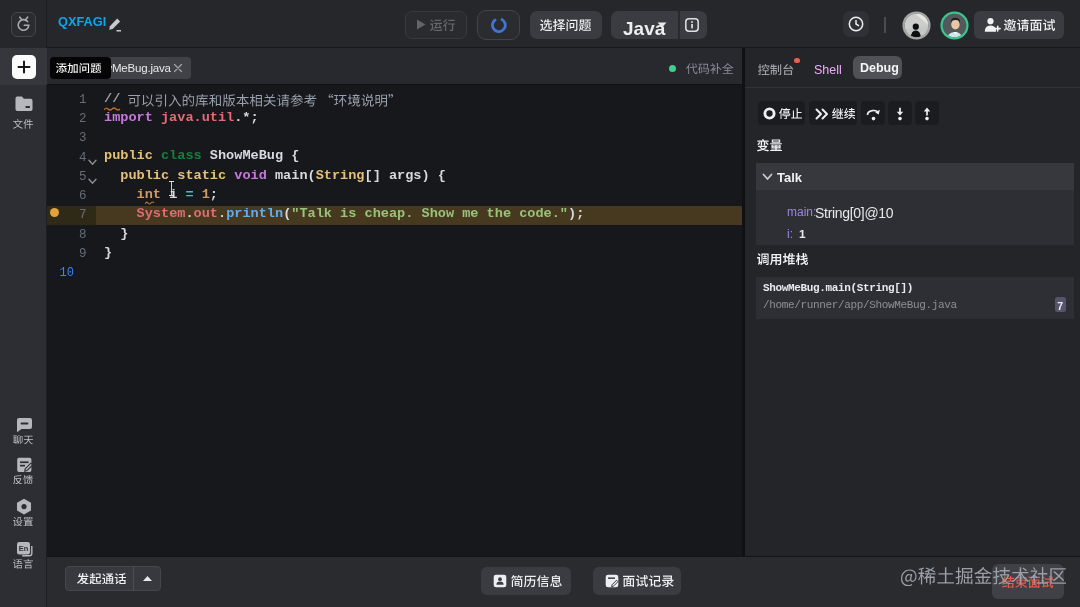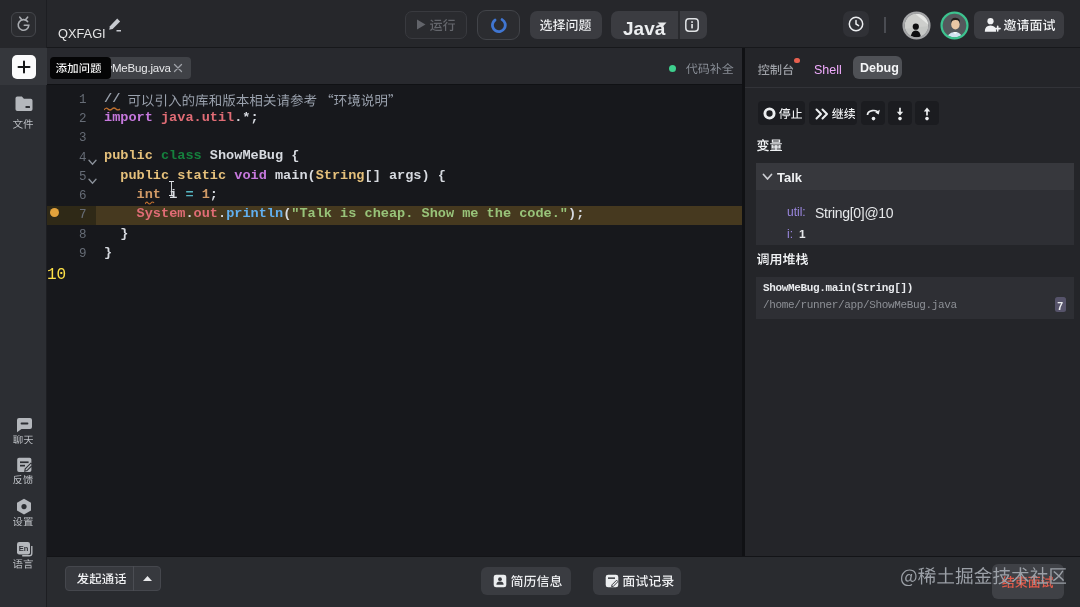--- a/index.html
+++ b/index.html
@@ -15,21 +15,21 @@
 <div class="abs" style="left:0;top:0;width:47px;height:48px;background:#26272b;border-right:1px solid #1d1e22"></div>
 <div class="abs" style="left:0;top:48px;width:47px;height:37px;background:#35373c"></div>
 <div class="abs" style="left:47px;top:556px;width:1033px;height:51px;background:#292b2f;border-top:1px solid #131417"></div>
 <div class="abs" style="left:11px;top:12px;width:25px;height:25px;border:1px solid #45474c;border-radius:6px;background:#2b2c30"></div>
 <svg class="abs" style="left:14px;top:15px" width="19" height="19" viewBox="0 0 19 19">
 <g stroke="#a9acb1" stroke-width="1.6" fill="none" stroke-linecap="round">
 <path d="M13.6 6.6 A 5.3 5.3 0 1 0 14.8 10.2 L 10.3 10.2"></path>
 <path d="M5.8 2.2 L 7.9 4.7 M13.6 2.2 L 11.5 4.7"></path>
 </g>
   </svg>
-<div class="abs" style="left:58px;top:26px;font-size:12.8px;font-weight:normal;color:#e5e5e5;letter-spacing:0px">QXFAGI</div>
+<div class="abs" style="left:58px;top:14px;font-size:12.8px;font-weight:bold;color:#0ea5e9;letter-spacing:0px">QXFAGI</div>
 <svg class="abs" style="left:107px;top:17px" width="16" height="15" viewBox="0 0 16 15">
 <path d="M10.2 1.6 L13.1 4.5 L5.6 12 L2.2 12.7 L2.9 9.3 Z" fill="#c7cad0"></path>
 <rect x="9.5" y="13" width="4.5" height="1.5" fill="#c7cad0"></rect>
   </svg>
 <div class="abs" style="left:405px;top:11px;width:62px;height:28px;background:#2a2b2f;border:1px solid #393a3f;border-radius:7px"></div>
 <svg class="abs" style="left:415px;top:18px" width="12" height="13" viewBox="0 0 12 13">
     <path d="M2 1.5 L10.5 6.5 L2 11.5 Z" fill="#62646a"></path>
   </svg>
 <svg style="position:absolute;left:430.0px;top:18.7px;" width="25.0" height="12.2" viewBox="0.4 -11.0 25.0 12.2">
     <path d="M4.9 -10.2H11.5V-9.1H4.9ZM4.1 -7.3H12.4V-6.1H4.1ZM8.9 -5.2 9.9 -5.7Q10.3 -5.1 10.7 -4.3Q11.2 -3.6 11.6 -3.0Q12.0 -2.3 12.2 -1.8L11.1 -1.2Q10.9 -1.7 10.5 -2.4Q10.1 -3.1 9.7 -3.8Q9.3 -4.6 8.9 -5.2ZM3.4 -6.5V-1.1H2.2V-5.3H0.5V-6.5ZM0.8 -9.6 1.6 -10.4Q2.0 -10.1 2.4 -9.8Q2.9 -9.5 3.3 -9.2Q3.7 -8.9 3.9 -8.7L3.1 -7.8Q2.8 -8.0 2.4 -8.4Q2.0 -8.7 1.6 -9.0Q1.2 -9.3 0.8 -9.6ZM2.9 -1.6Q3.3 -1.6 3.6 -1.4Q3.9 -1.2 4.4 -0.8Q5.0 -0.4 5.9 -0.3Q6.7 -0.2 7.8 -0.2Q8.4 -0.2 9.0 -0.2Q9.6 -0.2 10.3 -0.3Q10.9 -0.3 11.5 -0.4Q12.1 -0.4 12.7 -0.5Q12.6 -0.3 12.5 -0.1Q12.4 0.2 12.3 0.4Q12.3 0.7 12.3 0.9Q11.9 0.9 11.4 0.9Q10.8 0.9 10.2 1.0Q9.6 1.0 8.9 1.0Q8.3 1.0 7.8 1.0Q6.6 1.0 5.7 0.8Q4.9 0.7 4.2 0.3Q3.8 0.1 3.5 -0.2Q3.1 -0.4 2.9 -0.4Q2.7 -0.4 2.4 -0.2Q2.2 0.0 1.9 0.4Q1.6 0.8 1.3 1.2L0.4 0.0Q0.9 -0.4 1.3 -0.8Q1.8 -1.2 2.2 -1.4Q2.6 -1.6 2.9 -1.6ZM4.9 -1.5Q4.9 -1.6 4.8 -1.9Q4.7 -2.1 4.6 -2.3Q4.6 -2.6 4.5 -2.7Q4.7 -2.8 4.8 -3.0Q5.0 -3.2 5.2 -3.5Q5.3 -3.6 5.5 -3.9Q5.7 -4.2 5.9 -4.7Q6.1 -5.1 6.4 -5.7Q6.6 -6.2 6.8 -6.7L8.1 -6.3Q7.8 -5.6 7.4 -4.8Q7.0 -4.1 6.5 -3.4Q6.1 -2.7 5.7 -2.2V-2.2Q5.7 -2.2 5.6 -2.1Q5.5 -2.0 5.3 -1.9Q5.1 -1.8 5.0 -1.7Q4.9 -1.6 4.9 -1.5ZM4.9 -1.5 4.9 -2.5 5.6 -2.9 11.1 -3.3Q11.2 -3.1 11.2 -2.8Q11.3 -2.5 11.4 -2.3Q9.8 -2.1 8.7 -2.0Q7.6 -1.9 6.9 -1.8Q6.2 -1.8 5.8 -1.7Q5.5 -1.7 5.3 -1.6Q5.0 -1.6 4.9 -1.5Z M18.7 -10.2H25.1V-9.0H18.7ZM22.3 -6.3H23.6V-0.4Q23.6 0.1 23.4 0.4Q23.3 0.7 22.9 0.9Q22.5 1.0 21.9 1.0Q21.3 1.1 20.4 1.1Q20.4 0.8 20.3 0.4Q20.2 0.1 20.0 -0.2Q20.5 -0.2 20.9 -0.2Q21.3 -0.1 21.6 -0.1Q21.9 -0.1 22.0 -0.2Q22.2 -0.2 22.2 -0.2Q22.3 -0.3 22.3 -0.4ZM18.2 -6.6H25.5V-5.4H18.2ZM15.4 -5.4 16.5 -6.5 16.6 -6.4V1.1H15.4ZM16.9 -8.2 18.1 -7.7Q17.6 -6.9 16.9 -6.1Q16.3 -5.2 15.5 -4.5Q14.8 -3.7 14.1 -3.2Q14.0 -3.3 13.9 -3.5Q13.7 -3.7 13.6 -3.9Q13.4 -4.1 13.3 -4.2Q13.9 -4.7 14.6 -5.3Q15.3 -6.0 15.9 -6.7Q16.5 -7.4 16.9 -8.2ZM16.4 -11.0 17.6 -10.5Q17.1 -9.9 16.6 -9.3Q16.0 -8.7 15.3 -8.1Q14.7 -7.6 14.1 -7.2Q14.0 -7.3 13.9 -7.5Q13.8 -7.7 13.6 -7.9Q13.5 -8.1 13.4 -8.2Q14.0 -8.5 14.5 -9.0Q15.1 -9.5 15.6 -10.0Q16.1 -10.5 16.4 -11.0Z" fill="#64666c"></path>
@@ -195,21 +195,21 @@
   </svg>
 <svg style="position:absolute;left:757.0px;top:139.3px;" width="24.9" height="12.3" viewBox="0.5 -11.2 24.9 12.3">
     <path d="M4.2 -8.9H5.6V-4.8H4.2ZM0.9 -9.7H12.1V-8.5H0.9ZM2.6 -8.1 3.8 -7.8Q3.5 -7.0 3.0 -6.3Q2.5 -5.6 2.0 -5.1Q1.8 -5.2 1.6 -5.4Q1.5 -5.5 1.2 -5.6Q1.0 -5.8 0.9 -5.9Q1.4 -6.3 1.9 -6.9Q2.3 -7.5 2.6 -8.1ZM8.8 -7.5 9.9 -8.1Q10.3 -7.8 10.7 -7.4Q11.1 -7.0 11.5 -6.6Q11.9 -6.2 12.1 -5.9L11.0 -5.1Q10.8 -5.5 10.4 -5.9Q10.1 -6.3 9.6 -6.7Q9.2 -7.1 8.8 -7.5ZM5.4 -10.8 6.8 -11.2Q7.0 -10.8 7.2 -10.4Q7.5 -10.0 7.6 -9.7L6.2 -9.3Q6.1 -9.6 5.8 -10.1Q5.6 -10.5 5.4 -10.8ZM7.3 -9.1H8.7V-4.8H7.3ZM3.7 -3.9Q4.5 -2.8 5.8 -2.0Q7.1 -1.2 8.8 -0.7Q10.5 -0.3 12.5 -0.1Q12.4 0.1 12.2 0.3Q12.1 0.5 11.9 0.7Q11.8 1.0 11.7 1.2Q9.6 0.9 7.9 0.3Q6.2 -0.2 4.8 -1.2Q3.5 -2.1 2.6 -3.4ZM1.6 -4.5H9.8V-3.3H1.6ZM9.5 -4.5H9.8L10.1 -4.5L10.9 -3.9Q10.3 -2.8 9.3 -1.9Q8.3 -1.1 7.0 -0.4Q5.7 0.2 4.2 0.5Q2.8 0.9 1.2 1.2Q1.2 1.0 1.0 0.7Q0.9 0.5 0.8 0.3Q0.7 0.1 0.5 -0.1Q2.1 -0.2 3.4 -0.6Q4.8 -0.9 6.0 -1.4Q7.2 -1.9 8.1 -2.6Q9.0 -3.3 9.5 -4.3Z M16.6 -8.7V-8.1H22.3V-8.7ZM16.6 -9.9V-9.4H22.3V-9.9ZM15.3 -10.6H23.7V-7.4H15.3ZM16.3 -3.5V-3.0H22.7V-3.5ZM16.3 -4.7V-4.2H22.7V-4.7ZM15.0 -5.5H24.1V-2.2H15.0ZM18.8 -5.3H20.2V0.3H18.8ZM13.6 -7.0H25.4V-6.0H13.6ZM14.7 -1.7H24.3V-0.8H14.7ZM13.6 -0.2H25.5V0.8H13.6Z" fill="#eff1f3"></path>
   </svg>
 <div class="abs" style="left:756px;top:163px;width:318px;height:27px;background:#37383d"></div>
 <svg class="abs" style="left:762px;top:173px" width="11" height="8" viewBox="0 0 11 8">
     <path d="M1.5 1.5 L5.5 6 L9.5 1.5" fill="none" stroke="#ccced3" stroke-width="1.7" stroke-linecap="round" stroke-linejoin="round"></path>
   </svg>
 <div class="abs" style="left:777px;top:170px;font-size:13px;font-weight:bold;color:#eff1f3">Talk</div>
 <div class="abs" style="left:756px;top:190px;width:318px;height:55px;background:#2e2f34"></div>
-<div class="abs" style="left:787px;top:205px;font-size:12px;color:#9b87e0">util:</div>
+<div class="abs" style="left:787px;top:205px;font-size:12px;color:#9b87e0">main:</div>
 <div class="abs" style="left:815px;top:205px;font-size:14px;letter-spacing:-0.3px;font-weight:normal;color:#e6e8ea">String[0]@10</div>
 <div class="abs" style="left:787px;top:227px;font-size:12px;color:#9b87e0">i:</div>
 <div class="abs" style="left:799px;top:227px;font-size:11.8px;font-weight:bold;color:#e6e8ea">1</div>
 <svg style="position:absolute;left:757.0px;top:252.9px;" width="51.1" height="12.2" viewBox="0.5 -11.0 51.1 12.2">
     <path d="M4.9 -10.5H6.1V-5.5Q6.1 -4.7 6.0 -3.9Q6.0 -3.0 5.8 -2.1Q5.7 -1.2 5.4 -0.4Q5.1 0.5 4.7 1.1Q4.6 1.0 4.4 0.9Q4.2 0.7 4.0 0.6Q3.8 0.4 3.7 0.4Q4.2 -0.5 4.5 -1.5Q4.7 -2.5 4.8 -3.5Q4.9 -4.6 4.9 -5.5ZM5.6 -10.5H11.5V-9.3H5.6ZM10.9 -10.5H12.1V-0.4Q12.1 0.1 12.0 0.4Q11.9 0.7 11.6 0.9Q11.3 1.0 10.8 1.1Q10.4 1.1 9.7 1.1Q9.7 0.9 9.6 0.7Q9.5 0.5 9.4 0.2Q9.4 0.0 9.3 -0.2Q9.7 -0.1 10.1 -0.1Q10.5 -0.1 10.6 -0.1Q10.9 -0.1 10.9 -0.4ZM6.8 -8.1H10.2V-7.1H6.8ZM6.5 -6.1H10.5V-5.1H6.5ZM7.9 -9.0H9.0V-5.3H7.9ZM7.2 -4.2H10.2V-1.0H7.2V-2.0H9.1V-3.2H7.2ZM6.7 -4.2H7.7V-0.4H6.7ZM1.1 -9.9 2.0 -10.8Q2.4 -10.5 2.8 -10.2Q3.2 -9.8 3.5 -9.5Q3.9 -9.1 4.1 -8.8L3.2 -7.9Q3.0 -8.2 2.6 -8.5Q2.3 -8.9 1.9 -9.3Q1.5 -9.6 1.1 -9.9ZM2.2 0.9 1.9 -0.4 2.1 -0.9 4.2 -2.6Q4.3 -2.3 4.5 -2.0Q4.6 -1.6 4.8 -1.4Q4.0 -0.8 3.5 -0.4Q3.1 0.0 2.8 0.2Q2.5 0.5 2.4 0.6Q2.2 0.8 2.2 0.9ZM0.5 -7.0H2.8V-5.6H0.5ZM2.2 0.9Q2.1 0.7 1.9 0.5Q1.8 0.4 1.6 0.2Q1.4 0.0 1.3 -0.0Q1.5 -0.2 1.7 -0.4Q1.8 -0.7 2.0 -1.0Q2.1 -1.3 2.1 -1.7V-7.0H3.5V-1.0Q3.5 -1.0 3.3 -0.8Q3.2 -0.7 3.0 -0.5Q2.8 -0.3 2.6 -0.0Q2.4 0.2 2.3 0.5Q2.2 0.7 2.2 0.9Z M15.7 -10.1H23.8V-8.8H15.7ZM15.7 -7.1H23.8V-5.8H15.7ZM15.6 -4.0H23.8V-2.7H15.6ZM14.9 -10.1H16.3V-5.4Q16.3 -4.7 16.2 -3.8Q16.1 -2.9 15.9 -2.0Q15.8 -1.1 15.4 -0.3Q15.0 0.6 14.4 1.2Q14.3 1.1 14.1 0.9Q13.9 0.7 13.7 0.5Q13.5 0.4 13.3 0.3Q13.9 -0.3 14.2 -1.0Q14.5 -1.7 14.6 -2.5Q14.8 -3.2 14.8 -4.0Q14.9 -4.8 14.9 -5.4ZM23.3 -10.1H24.7V-0.6Q24.7 0.0 24.5 0.3Q24.4 0.6 24.0 0.8Q23.6 1.0 23.0 1.0Q22.4 1.1 21.5 1.1Q21.5 0.8 21.3 0.4Q21.2 -0.0 21.0 -0.3Q21.4 -0.3 21.8 -0.3Q22.2 -0.3 22.5 -0.3Q22.8 -0.3 22.9 -0.3Q23.1 -0.3 23.2 -0.3Q23.3 -0.4 23.3 -0.6ZM18.9 -9.6H20.3V1.0H18.9Z M32.4 -6.1H38.0V-4.9H32.4ZM32.4 -3.6H38.0V-2.4H32.4ZM32.4 -1.0H38.5V0.3H32.4ZM34.8 -8.2H36.1V-0.3H34.8ZM33.0 -8.7H38.3V-7.4H33.0V1.1H31.7V-7.9L32.5 -8.7ZM32.8 -11.0 34.1 -10.6Q33.8 -9.7 33.4 -8.7Q32.9 -7.7 32.3 -6.8Q31.8 -5.9 31.2 -5.2Q31.1 -5.4 30.9 -5.6Q30.8 -5.8 30.6 -6.0Q30.5 -6.2 30.3 -6.3Q30.9 -6.9 31.4 -7.7Q31.8 -8.5 32.2 -9.4Q32.6 -10.2 32.8 -11.0ZM34.5 -10.4 35.7 -10.9Q36.0 -10.5 36.3 -10.0Q36.5 -9.4 36.6 -9.1L35.4 -8.5Q35.3 -8.9 35.0 -9.4Q34.8 -10.0 34.5 -10.4ZM26.5 -8.0H30.8V-6.6H26.5ZM28.0 -10.8H29.4V-2.3H28.0ZM26.3 -2.2Q26.9 -2.4 27.6 -2.7Q28.3 -3.0 29.1 -3.3Q29.9 -3.6 30.7 -4.0L31.0 -2.7Q30.0 -2.2 28.9 -1.7Q27.8 -1.2 26.9 -0.8Z M44.2 -7.8 50.6 -8.8 50.8 -7.5 44.4 -6.5ZM44.1 -5.0 51.0 -6.4 51.3 -5.1 44.4 -3.8ZM46.1 -11.0H47.5Q47.5 -9.3 47.6 -7.8Q47.7 -6.2 48.0 -4.8Q48.2 -3.5 48.6 -2.4Q48.9 -1.4 49.3 -0.8Q49.7 -0.2 50.0 -0.2Q50.2 -0.2 50.4 -0.7Q50.5 -1.1 50.5 -2.2Q50.7 -2.0 51.1 -1.8Q51.4 -1.6 51.6 -1.5Q51.5 -0.4 51.3 0.1Q51.1 0.7 50.8 0.9Q50.4 1.1 49.9 1.1Q49.3 1.1 48.7 0.7Q48.2 0.2 47.8 -0.7Q47.4 -1.5 47.1 -2.7Q46.7 -3.8 46.5 -5.2Q46.3 -6.6 46.2 -8.0Q46.1 -9.5 46.1 -11.0ZM47.8 -10.0 48.7 -10.7Q49.1 -10.5 49.6 -10.0Q50.0 -9.6 50.3 -9.3L49.4 -8.6Q49.1 -8.9 48.7 -9.3Q48.2 -9.7 47.8 -10.0ZM39.7 -8.6H43.9V-7.3H39.7ZM41.2 -11.0H42.5V1.1H41.2ZM41.3 -7.6 42.0 -7.3Q41.9 -6.5 41.7 -5.7Q41.5 -4.9 41.2 -4.1Q41.0 -3.3 40.6 -2.6Q40.3 -1.9 40.0 -1.4Q39.9 -1.6 39.8 -1.9Q39.7 -2.1 39.6 -2.4Q39.4 -2.6 39.3 -2.8Q39.6 -3.2 39.9 -3.8Q40.2 -4.4 40.5 -5.0Q40.7 -5.7 40.9 -6.3Q41.1 -7.0 41.3 -7.6ZM42.5 -6.9Q42.6 -6.8 42.8 -6.4Q43.1 -6.1 43.3 -5.7Q43.6 -5.3 43.8 -5.0Q44.0 -4.6 44.1 -4.5L43.3 -3.5Q43.2 -3.8 43.0 -4.2Q42.8 -4.6 42.6 -5.0Q42.4 -5.4 42.2 -5.8Q42.0 -6.2 41.9 -6.4ZM50.2 -4.6 51.4 -4.1Q50.6 -2.9 49.6 -1.9Q48.5 -1.0 47.2 -0.3Q45.9 0.4 44.4 0.9Q44.3 0.7 44.1 0.3Q43.8 -0.0 43.6 -0.2Q45.0 -0.6 46.2 -1.3Q47.5 -1.9 48.5 -2.7Q49.6 -3.6 50.2 -4.6Z" fill="#eff1f3"></path>
   </svg>
 <div class="abs" style="left:756px;top:277px;width:318px;height:42px;background:#2e2f34"></div>
 <div class="abs mono" style="left:763px;top:282px;font-size:11px;letter-spacing:-0.35px;font-weight:bold;color:#e8eaed">ShowMeBug.main(String[])</div>
 <div class="abs mono" style="left:763px;top:299px;font-size:11px;letter-spacing:-0.35px;color:#8d9096">/home/runner/app/ShowMeBug.java</div>
 <div class="abs" style="left:1054.5px;top:297px;width:11.5px;height:14.5px;background:#56536a;border-radius:2.5px"></div>
@@ -219,21 +219,21 @@
 <div class="abs" style="left:50px;top:208.4px;width:9px;height:9px;background:#e2a23c;border-radius:50%"></div>
 <div class="abs mono" style="left:47px;top:92.6px;width:39.5px;text-align:right;font-size:12.5px;color:#666c76">1</div>
 <div class="abs mono" style="left:47px;top:111.9px;width:39.5px;text-align:right;font-size:12.5px;color:#666c76">2</div>
 <div class="abs mono" style="left:47px;top:131.2px;width:39.5px;text-align:right;font-size:12.5px;color:#666c76">3</div>
 <div class="abs mono" style="left:47px;top:150.5px;width:39.5px;text-align:right;font-size:12.5px;color:#666c76">4</div>
 <div class="abs mono" style="left:47px;top:169.8px;width:39.5px;text-align:right;font-size:12.5px;color:#666c76">5</div>
 <div class="abs mono" style="left:47px;top:189.0px;width:39.5px;text-align:right;font-size:12.5px;color:#666c76">6</div>
 <div class="abs mono" style="left:47px;top:208.3px;width:39.5px;text-align:right;font-size:12.5px;color:#666c76">7</div>
 <div class="abs mono" style="left:47px;top:227.6px;width:39.5px;text-align:right;font-size:12.5px;color:#666c76">8</div>
 <div class="abs mono" style="left:47px;top:246.9px;width:39.5px;text-align:right;font-size:12.5px;color:#666c76">9</div>
-<div class="abs mono" style="left:47px;top:266.2px;width:39.5px;text-align:left;font-size:16px;color:#fde047">10</div>
+<div class="abs mono" style="left:47px;top:266.2px;width:39.5px;text-align:center;font-size:12px;color:#3b82f6">10</div>
 <svg class="abs" style="left:87.5px;top:159.0px" width="9" height="7" viewBox="0 0 9 7">
     <path d="M1 1.2 L4.5 5.2 L8 1.2" fill="none" stroke="#8a9098" stroke-width="1.4" stroke-linecap="round"></path>
   </svg>
 <svg class="abs" style="left:87.5px;top:178.3px" width="9" height="7" viewBox="0 0 9 7">
     <path d="M1 1.2 L4.5 5.2 L8 1.2" fill="none" stroke="#8a9098" stroke-width="1.4" stroke-linecap="round"></path>
   </svg>
 <div class="abs mono" style="left:104.0px;top:90.6px;font-size:13.57px;font-weight:bold;white-space:pre"><span style="color:#9aa1ad">// </span></div>
 <svg style="position:absolute;left:128.4px;top:94.3px;" width="265.2" height="12.7" viewBox="0.8 -11.5 265.2 12.7">
     <path d="M10.1 -10.1H11.2V-0.4Q11.2 0.2 11.0 0.5Q10.9 0.7 10.5 0.9Q10.1 1.0 9.4 1.0Q8.7 1.1 7.6 1.1Q7.6 0.9 7.5 0.7Q7.5 0.5 7.4 0.3Q7.3 0.1 7.2 -0.0Q7.8 -0.0 8.3 -0.0Q8.8 0.0 9.2 -0.0Q9.6 -0.0 9.7 -0.0Q10.0 -0.0 10.0 -0.1Q10.1 -0.2 10.1 -0.4ZM2.2 -7.4H3.1V-1.3H2.2ZM2.6 -7.4H7.7V-2.3H2.6V-3.3H6.7V-6.4H2.6ZM0.8 -10.4H12.9V-9.4H0.8Z M18.6 -9.7 19.5 -10.1Q19.9 -9.6 20.3 -9.1Q20.7 -8.5 21.1 -7.9Q21.4 -7.4 21.6 -7.0L20.7 -6.4Q20.5 -6.9 20.2 -7.4Q19.8 -8.0 19.4 -8.6Q19.0 -9.2 18.6 -9.7ZM22.4 -2.8 23.2 -3.4Q23.8 -2.8 24.5 -2.1Q25.2 -1.5 25.7 -0.8Q26.3 -0.1 26.7 0.4L25.8 1.0Q25.5 0.5 24.9 -0.2Q24.3 -0.8 23.7 -1.5Q23.0 -2.2 22.4 -2.8ZM23.9 -10.9 25.0 -10.8Q24.8 -8.4 24.5 -6.5Q24.2 -4.6 23.5 -3.2Q22.9 -1.7 21.8 -0.7Q20.7 0.4 19.0 1.2Q19.0 1.1 18.8 0.9Q18.7 0.7 18.5 0.6Q18.4 0.4 18.3 0.3Q19.9 -0.4 21.0 -1.3Q22.0 -2.3 22.6 -3.7Q23.2 -5.0 23.5 -6.8Q23.8 -8.6 23.9 -10.9ZM15.5 -0.3 15.3 -1.3 15.7 -1.7 20.0 -3.7Q20.0 -3.5 20.1 -3.2Q20.2 -2.9 20.3 -2.8Q19.1 -2.2 18.3 -1.8Q17.5 -1.4 17.0 -1.2Q16.5 -0.9 16.2 -0.7Q15.9 -0.6 15.7 -0.5Q15.6 -0.4 15.5 -0.3ZM15.5 -0.3Q15.4 -0.4 15.3 -0.6Q15.2 -0.7 15.1 -0.9Q15.0 -1.0 14.9 -1.1Q15.1 -1.2 15.3 -1.4Q15.4 -1.5 15.6 -1.8Q15.7 -2.0 15.7 -2.4V-10.4H16.8V-1.6Q16.8 -1.6 16.7 -1.5Q16.6 -1.4 16.4 -1.2Q16.2 -1.1 16.0 -0.9Q15.8 -0.7 15.6 -0.6Q15.5 -0.4 15.5 -0.3Z M33.5 -4.7H34.6Q34.6 -4.7 34.6 -4.6Q34.6 -4.5 34.6 -4.4Q34.6 -4.3 34.5 -4.2Q34.4 -2.7 34.3 -1.7Q34.2 -0.7 34.0 -0.2Q33.9 0.3 33.6 0.5Q33.4 0.8 33.2 0.9Q32.9 1.0 32.5 1.0Q32.2 1.0 31.6 1.0Q31.0 1.0 30.4 1.0Q30.4 0.7 30.3 0.4Q30.2 0.1 30.0 -0.1Q30.7 -0.0 31.3 -0.0Q31.9 -0.0 32.1 -0.0Q32.4 -0.0 32.5 -0.0Q32.6 -0.1 32.7 -0.1Q32.9 -0.3 33.1 -0.8Q33.2 -1.3 33.3 -2.2Q33.4 -3.1 33.5 -4.5ZM29.1 -7.7H30.1Q30.0 -7.1 29.9 -6.3Q29.8 -5.6 29.6 -4.9Q29.5 -4.2 29.4 -3.7H28.3Q28.5 -4.2 28.6 -4.9Q28.7 -5.6 28.9 -6.3Q29.0 -7.1 29.1 -7.7ZM37.7 -11.3H38.8V1.1H37.7ZM29.1 -4.7H33.7V-3.7H29.0ZM29.6 -7.7H33.5V-9.9H28.6V-10.8H34.5V-6.8H29.6Z M44.7 -10.2 45.3 -11.1Q46.3 -10.4 46.9 -9.7Q47.6 -8.9 48.1 -8.1Q48.6 -7.2 49.1 -6.4Q49.5 -5.5 49.9 -4.6Q50.4 -3.8 50.9 -3.0Q51.4 -2.2 52.1 -1.5Q52.8 -0.8 53.8 -0.2Q53.7 -0.1 53.6 0.2Q53.5 0.4 53.4 0.6Q53.3 0.8 53.3 0.9Q52.3 0.4 51.6 -0.3Q50.8 -1.1 50.3 -1.9Q49.7 -2.8 49.2 -3.7Q48.8 -4.6 48.3 -5.5Q47.9 -6.4 47.4 -7.3Q46.9 -8.1 46.2 -8.9Q45.6 -9.6 44.7 -10.2ZM46.9 -8.2 48.1 -8.0Q47.6 -5.9 46.8 -4.2Q46.0 -2.5 44.9 -1.2Q43.8 0.1 42.2 1.0Q42.1 0.9 41.9 0.7Q41.8 0.6 41.6 0.4Q41.4 0.3 41.3 0.2Q43.6 -1.0 45.0 -3.1Q46.3 -5.3 46.9 -8.2Z M56.1 -9.2H60.2V-0.3H56.1V-1.3H59.2V-8.3H56.1ZM55.5 -9.2H56.4V0.7H55.5ZM56.0 -5.4H59.7V-4.5H56.0ZM57.5 -11.4 58.6 -11.2Q58.4 -10.6 58.2 -9.9Q58.0 -9.3 57.7 -8.8L56.9 -9.0Q57.0 -9.4 57.2 -9.8Q57.3 -10.2 57.4 -10.6Q57.5 -11.1 57.5 -11.4ZM62.1 -9.3H66.3V-8.3H62.1ZM65.9 -9.3H66.9Q66.9 -9.3 66.9 -9.2Q66.9 -9.1 66.9 -8.9Q66.9 -8.8 66.9 -8.7Q66.8 -6.4 66.7 -4.8Q66.6 -3.2 66.5 -2.2Q66.4 -1.1 66.3 -0.6Q66.1 0.0 65.9 0.3Q65.7 0.6 65.5 0.7Q65.2 0.8 64.8 0.8Q64.5 0.9 63.9 0.8Q63.4 0.8 62.8 0.8Q62.8 0.6 62.7 0.3Q62.6 0.0 62.5 -0.2Q63.1 -0.1 63.7 -0.1Q64.3 -0.1 64.5 -0.1Q64.7 -0.1 64.8 -0.1Q65.0 -0.2 65.1 -0.3Q65.2 -0.5 65.4 -1.1Q65.5 -1.6 65.6 -2.6Q65.7 -3.6 65.8 -5.2Q65.9 -6.8 65.9 -9.0ZM62.4 -11.5 63.4 -11.2Q63.1 -10.2 62.8 -9.2Q62.4 -8.3 62.0 -7.4Q61.6 -6.6 61.1 -5.9Q61.1 -6.0 60.9 -6.1Q60.7 -6.2 60.6 -6.3Q60.4 -6.4 60.3 -6.5Q60.8 -7.1 61.2 -7.9Q61.6 -8.7 61.9 -9.6Q62.2 -10.5 62.4 -11.5ZM61.8 -5.7 62.6 -6.2Q63.0 -5.7 63.4 -5.1Q63.8 -4.6 64.1 -4.0Q64.5 -3.5 64.7 -3.1L63.8 -2.6Q63.6 -3.0 63.3 -3.5Q63.0 -4.1 62.6 -4.7Q62.1 -5.2 61.8 -5.7Z M71.4 -7.4H80.2V-6.5H71.4ZM71.0 -1.9H80.8V-1.0H71.0ZM75.9 -5.9H76.9V1.1H75.9ZM72.3 -3.3Q72.2 -3.4 72.2 -3.6Q72.1 -3.8 72.0 -4.0Q72.0 -4.2 71.9 -4.3Q72.1 -4.4 72.3 -4.6Q72.4 -4.8 72.7 -5.1Q72.8 -5.3 73.0 -5.6Q73.2 -6.0 73.4 -6.5Q73.7 -7.0 73.9 -7.6Q74.2 -8.2 74.4 -8.8L75.4 -8.4Q75.1 -7.6 74.7 -6.8Q74.3 -6.0 73.8 -5.2Q73.4 -4.5 72.9 -3.9V-3.9Q72.9 -3.9 72.8 -3.8Q72.7 -3.8 72.6 -3.7Q72.5 -3.6 72.4 -3.5Q72.3 -3.4 72.3 -3.3ZM72.3 -3.3V-4.1L72.8 -4.4H79.9L79.9 -3.5H73.5Q73.0 -3.5 72.7 -3.5Q72.3 -3.4 72.3 -3.3ZM70.0 -10.0H80.8V-9.1H70.0ZM69.5 -10.0H70.5V-6.1Q70.5 -5.3 70.5 -4.4Q70.4 -3.4 70.3 -2.5Q70.1 -1.5 69.9 -0.6Q69.6 0.4 69.1 1.1Q69.1 1.1 68.9 0.9Q68.7 0.8 68.6 0.7Q68.4 0.6 68.3 0.6Q68.7 -0.2 68.9 -1.0Q69.2 -1.9 69.3 -2.8Q69.4 -3.7 69.5 -4.5Q69.5 -5.4 69.5 -6.1ZM74.2 -11.1 75.2 -11.4Q75.5 -11.0 75.7 -10.6Q76.0 -10.1 76.1 -9.8L75.0 -9.5Q74.9 -9.8 74.7 -10.3Q74.5 -10.8 74.2 -11.1Z M89.0 -1.6H93.2V-0.6H89.0ZM88.6 -10.1H93.7V0.4H92.6V-9.2H89.6V0.5H88.6ZM84.8 -10.3H85.8V1.1H84.8ZM82.1 -7.4H88.2V-6.4H82.1ZM84.7 -7.0 85.4 -6.8Q85.2 -6.0 84.9 -5.2Q84.5 -4.3 84.1 -3.5Q83.7 -2.7 83.2 -2.0Q82.8 -1.4 82.3 -0.9Q82.2 -1.1 82.1 -1.4Q81.9 -1.6 81.8 -1.8Q82.2 -2.3 82.6 -2.9Q83.1 -3.5 83.5 -4.2Q83.9 -4.9 84.2 -5.6Q84.5 -6.3 84.7 -7.0ZM87.4 -11.3 88.1 -10.5Q87.3 -10.2 86.4 -10.0Q85.5 -9.8 84.5 -9.6Q83.5 -9.4 82.5 -9.3Q82.5 -9.5 82.4 -9.7Q82.3 -10.0 82.2 -10.1Q83.1 -10.3 84.1 -10.4Q85.1 -10.6 85.9 -10.8Q86.8 -11.0 87.4 -11.3ZM85.7 -6.2Q85.8 -6.0 86.1 -5.8Q86.3 -5.5 86.6 -5.2Q86.9 -4.8 87.2 -4.5Q87.5 -4.1 87.7 -3.9Q88.0 -3.6 88.1 -3.4L87.4 -2.6Q87.3 -2.9 87.0 -3.3Q86.7 -3.7 86.3 -4.2Q86.0 -4.6 85.7 -5.0Q85.4 -5.4 85.2 -5.7Z M96.8 -7.6H100.9V-6.7H96.8ZM102.1 -7.4H107.0V-6.5H102.1ZM98.8 -11.4H99.8V-7.1H98.8ZM96.9 -4.8H100.1V1.1H99.2V-3.8H96.9ZM96.4 -11.1H97.4V-5.7Q97.4 -4.8 97.3 -3.9Q97.3 -3.0 97.1 -2.1Q97.0 -1.2 96.8 -0.4Q96.5 0.4 96.1 1.1Q96.1 1.0 95.9 0.9Q95.8 0.8 95.7 0.7Q95.5 0.6 95.4 0.5Q95.7 -0.1 95.9 -0.9Q96.1 -1.7 96.2 -2.5Q96.3 -3.3 96.4 -4.1Q96.4 -5.0 96.4 -5.7ZM106.7 -7.4H106.9L107.0 -7.5L107.6 -7.3Q107.3 -5.1 106.6 -3.4Q105.9 -1.8 104.9 -0.7Q103.9 0.5 102.6 1.1Q102.5 1.0 102.4 0.8Q102.3 0.7 102.2 0.5Q102.1 0.4 102.0 0.3Q103.1 -0.2 104.1 -1.3Q105.1 -2.3 105.7 -3.8Q106.4 -5.3 106.7 -7.2ZM103.5 -6.8Q103.9 -5.2 104.5 -3.8Q105.0 -2.4 105.9 -1.3Q106.8 -0.3 108.1 0.3Q107.9 0.4 107.8 0.5Q107.7 0.7 107.6 0.8Q107.4 1.0 107.4 1.1Q106.1 0.4 105.2 -0.7Q104.3 -1.8 103.7 -3.4Q103.1 -4.9 102.8 -6.7ZM107.2 -11.3 107.9 -10.4Q107.0 -10.2 106.0 -10.1Q105.0 -9.9 103.9 -9.8Q102.8 -9.7 101.8 -9.6Q101.8 -9.8 101.7 -10.1Q101.6 -10.3 101.5 -10.5Q102.5 -10.6 103.6 -10.7Q104.6 -10.8 105.6 -11.0Q106.5 -11.1 107.2 -11.3ZM101.5 -10.5H102.5V-5.8Q102.5 -4.9 102.5 -4.0Q102.4 -3.1 102.3 -2.2Q102.2 -1.3 101.9 -0.4Q101.6 0.4 101.2 1.1Q101.1 1.1 101.0 1.0Q100.8 0.8 100.7 0.7Q100.5 0.6 100.4 0.6Q100.8 -0.1 101.0 -0.9Q101.2 -1.7 101.4 -2.5Q101.5 -3.4 101.5 -4.2Q101.5 -5.0 101.5 -5.8Z M109.4 -8.5H121.3V-7.5H109.4ZM111.6 -2.5H119.0V-1.5H111.6ZM114.8 -11.4H115.9V1.1H114.8ZM113.8 -8.2 114.7 -7.9Q114.2 -6.5 113.5 -5.2Q112.7 -3.9 111.8 -2.8Q110.8 -1.8 109.8 -1.1Q109.7 -1.2 109.6 -1.4Q109.5 -1.5 109.3 -1.7Q109.2 -1.8 109.1 -1.9Q110.1 -2.5 111.0 -3.5Q111.9 -4.5 112.6 -5.7Q113.4 -6.9 113.8 -8.2ZM116.8 -8.2Q117.3 -6.9 118.0 -5.7Q118.8 -4.5 119.7 -3.5Q120.6 -2.6 121.7 -2.0Q121.5 -1.9 121.4 -1.7Q121.2 -1.6 121.1 -1.4Q121.0 -1.2 120.9 -1.1Q119.8 -1.8 118.9 -2.8Q117.9 -3.9 117.2 -5.2Q116.4 -6.5 115.9 -7.9Z M129.1 -7.4H134.2V-6.4H129.1ZM129.1 -4.1H134.2V-3.1H129.1ZM129.1 -0.8H134.2V0.2H129.1ZM128.6 -10.6H134.7V1.0H133.7V-9.6H129.5V1.0H128.6ZM122.8 -8.5H128.0V-7.5H122.8ZM125.0 -11.4H126.0V1.1H125.0ZM125.0 -7.9 125.7 -7.7Q125.5 -6.8 125.2 -6.0Q124.9 -5.1 124.6 -4.2Q124.2 -3.4 123.8 -2.7Q123.5 -2.0 123.1 -1.4Q123.0 -1.7 122.8 -1.9Q122.7 -2.2 122.5 -2.4Q122.9 -2.8 123.3 -3.5Q123.6 -4.1 124.0 -4.8Q124.3 -5.6 124.6 -6.4Q124.8 -7.2 125.0 -7.9ZM125.9 -6.4Q126.1 -6.3 126.4 -5.9Q126.7 -5.6 127.0 -5.2Q127.4 -4.8 127.6 -4.5Q127.9 -4.1 128.0 -4.0L127.4 -3.2Q127.3 -3.4 127.0 -3.8Q126.7 -4.2 126.4 -4.6Q126.1 -5.0 125.9 -5.3Q125.6 -5.7 125.4 -5.9Z M137.5 -8.5H147.7V-7.5H137.5ZM136.6 -5.1H148.4V-4.1H136.6ZM143.1 -4.7Q143.5 -3.6 144.3 -2.6Q145.1 -1.7 146.2 -1.0Q147.4 -0.3 148.7 0.0Q148.6 0.1 148.5 0.3Q148.3 0.5 148.2 0.7Q148.1 0.8 148.0 1.0Q146.6 0.6 145.5 -0.2Q144.3 -1.0 143.5 -2.0Q142.7 -3.1 142.1 -4.5ZM145.4 -11.4 146.4 -11.0Q146.2 -10.5 145.8 -9.9Q145.5 -9.3 145.2 -8.8Q144.9 -8.3 144.5 -7.9L143.7 -8.3Q144.0 -8.7 144.3 -9.2Q144.6 -9.8 144.9 -10.3Q145.2 -10.9 145.4 -11.4ZM138.7 -10.8 139.6 -11.3Q140.0 -10.8 140.4 -10.1Q140.8 -9.5 141.0 -9.0L140.1 -8.5Q140.0 -8.8 139.8 -9.2Q139.6 -9.6 139.3 -10.1Q139.0 -10.5 138.7 -10.8ZM142.0 -8.1H143.1V-5.8Q143.1 -5.2 143.0 -4.4Q142.9 -3.7 142.6 -3.0Q142.2 -2.2 141.6 -1.5Q140.9 -0.8 139.8 -0.2Q138.7 0.5 137.1 1.1Q137.0 1.0 136.9 0.8Q136.8 0.6 136.6 0.5Q136.5 0.3 136.4 0.2Q137.9 -0.3 138.9 -0.9Q140.0 -1.5 140.6 -2.2Q141.2 -2.8 141.5 -3.4Q141.8 -4.0 141.9 -4.7Q142.0 -5.3 142.0 -5.8Z M150.7 -10.5 151.4 -11.1Q151.7 -10.8 152.1 -10.4Q152.5 -10.1 152.9 -9.7Q153.2 -9.4 153.4 -9.1L152.8 -8.4Q152.5 -8.7 152.2 -9.0Q151.9 -9.4 151.5 -9.8Q151.1 -10.2 150.7 -10.5ZM151.8 0.8 151.6 -0.1 151.8 -0.6 154.3 -2.4Q154.3 -2.2 154.4 -1.9Q154.5 -1.6 154.6 -1.5Q153.7 -0.8 153.2 -0.4Q152.7 -0.0 152.4 0.2Q152.1 0.5 152.0 0.6Q151.8 0.7 151.8 0.8ZM149.8 -7.1H152.5V-6.2H149.8ZM151.8 0.8Q151.7 0.7 151.6 0.6Q151.5 0.4 151.4 0.2Q151.3 0.1 151.2 -0.0Q151.4 -0.1 151.6 -0.4Q151.9 -0.7 151.9 -1.2V-7.1H152.9V-0.3Q152.9 -0.3 152.7 -0.2Q152.5 -0.1 152.3 0.1Q152.1 0.3 151.9 0.5Q151.8 0.7 151.8 0.8ZM155.7 -3.6H160.5V-2.9H155.7ZM154.5 -10.3H161.9V-9.6H154.5ZM154.8 -8.7H161.5V-7.9H154.8ZM154.1 -7.0H162.3V-6.2H154.1ZM155.7 -1.8H160.5V-1.0H155.7ZM155.0 -5.4H160.5V-4.6H156.0V1.1H155.0ZM160.2 -5.4H161.2V-0.1Q161.2 0.3 161.1 0.5Q161.0 0.8 160.7 0.9Q160.4 1.0 160.0 1.0Q159.5 1.0 158.8 1.0Q158.7 0.8 158.6 0.6Q158.6 0.3 158.5 0.1Q159.0 0.2 159.4 0.2Q159.9 0.2 160.0 0.2Q160.2 0.2 160.2 -0.1ZM157.6 -11.4H158.6V-6.8H157.6Z M170.7 -10.5 171.5 -11.0Q172.1 -10.6 172.8 -10.1Q173.4 -9.7 174.0 -9.2Q174.6 -8.7 175.0 -8.3L174.1 -7.7Q173.8 -8.1 173.2 -8.6Q172.6 -9.1 172.0 -9.6Q171.3 -10.1 170.7 -10.5ZM163.6 -7.0H175.7V-6.1H163.6ZM170.3 -5.4 171.1 -5.0Q170.6 -4.6 169.9 -4.2Q169.2 -3.9 168.4 -3.6Q167.6 -3.3 166.9 -3.1Q166.8 -3.3 166.7 -3.5Q166.5 -3.7 166.3 -3.9Q167.0 -4.0 167.7 -4.3Q168.5 -4.5 169.1 -4.8Q169.8 -5.1 170.3 -5.4ZM171.5 -3.9 172.3 -3.4Q171.6 -2.9 170.7 -2.5Q169.8 -2.0 168.7 -1.7Q167.7 -1.3 166.7 -1.1Q166.6 -1.3 166.4 -1.5Q166.2 -1.7 166.1 -1.9Q167.0 -2.1 168.1 -2.4Q169.1 -2.7 170.0 -3.0Q170.9 -3.4 171.5 -3.9ZM173.2 -2.4 174.1 -2.0Q173.2 -1.1 171.9 -0.5Q170.6 0.1 169.1 0.5Q167.5 0.9 165.7 1.1Q165.6 0.9 165.5 0.7Q165.4 0.4 165.2 0.2Q166.9 0.1 168.4 -0.3Q170.0 -0.6 171.2 -1.1Q172.4 -1.7 173.2 -2.4ZM168.4 -8.6 169.5 -8.3Q168.7 -6.4 167.3 -4.9Q165.9 -3.5 164.1 -2.6Q164.1 -2.7 163.9 -2.9Q163.8 -3.0 163.6 -3.2Q163.5 -3.3 163.4 -3.4Q165.1 -4.2 166.5 -5.5Q167.8 -6.8 168.4 -8.6ZM171.7 -6.8Q172.1 -6.1 172.8 -5.5Q173.5 -4.9 174.3 -4.4Q175.1 -3.8 176.0 -3.5Q175.8 -3.4 175.7 -3.3Q175.6 -3.1 175.5 -3.0Q175.3 -2.8 175.3 -2.7Q174.4 -3.1 173.6 -3.7Q172.8 -4.2 172.0 -5.0Q171.3 -5.7 170.8 -6.5ZM165.3 -8.0Q165.3 -8.1 165.2 -8.3Q165.1 -8.5 165.1 -8.7Q165.0 -8.9 165.0 -9.0Q165.2 -9.0 165.4 -9.1Q165.7 -9.2 165.9 -9.4Q166.2 -9.5 166.6 -9.8Q167.1 -10.1 167.6 -10.6Q168.2 -11.0 168.7 -11.5L169.6 -11.0Q168.7 -10.2 167.8 -9.6Q166.8 -8.9 165.9 -8.5V-8.5Q165.9 -8.5 165.8 -8.4Q165.7 -8.4 165.6 -8.3Q165.5 -8.3 165.4 -8.2Q165.3 -8.1 165.3 -8.0ZM165.3 -8.0 165.3 -8.7 165.9 -9.1 173.5 -9.4Q173.5 -9.2 173.5 -8.9Q173.6 -8.7 173.6 -8.5Q171.5 -8.4 170.0 -8.4Q168.6 -8.3 167.7 -8.3Q166.8 -8.2 166.4 -8.2Q165.9 -8.1 165.6 -8.1Q165.4 -8.1 165.3 -8.0Z M186.2 -3.0H187.2Q187.2 -3.0 187.2 -2.9Q187.2 -2.8 187.2 -2.7Q187.2 -2.6 187.2 -2.5Q187.0 -1.1 186.7 -0.4Q186.5 0.3 186.2 0.6Q185.9 0.8 185.7 0.9Q185.4 1.0 185.0 1.0Q184.6 1.0 184.0 1.0Q183.3 1.0 182.6 0.9Q182.5 0.7 182.5 0.4Q182.4 0.2 182.2 -0.0Q182.7 0.0 183.2 0.0Q183.7 0.1 184.1 0.1Q184.5 0.1 184.7 0.1Q184.9 0.1 185.1 0.1Q185.2 0.0 185.4 -0.0Q185.6 -0.2 185.8 -0.9Q186.0 -1.5 186.2 -2.8ZM181.0 -3.0H186.5V-2.1H180.8ZM181.4 -5.1H187.9V-4.3H181.1ZM177.4 -7.4H189.2V-6.5H177.4ZM178.6 -9.8H186.0V-8.9H178.6ZM182.1 -11.4H183.1V-6.9H182.1ZM187.7 -10.8 188.5 -10.3Q187.5 -9.0 186.3 -7.9Q185.0 -6.8 183.5 -5.8Q182.1 -4.8 180.6 -4.0Q179.0 -3.2 177.4 -2.6Q177.4 -2.7 177.3 -2.9Q177.2 -3.1 177.1 -3.2Q177.0 -3.4 176.9 -3.5Q178.5 -4.1 180.0 -4.8Q181.6 -5.6 183.0 -6.5Q184.4 -7.4 185.6 -8.5Q186.8 -9.6 187.7 -10.8ZM181.2 -4.8H182.3Q182.0 -4.1 181.7 -3.4Q181.4 -2.6 181.1 -2.1H180.0Q180.3 -2.7 180.7 -3.4Q181.0 -4.1 181.2 -4.8Z M203.5 -11.0Q203.1 -10.8 202.8 -10.5Q202.6 -10.2 202.4 -9.9Q202.3 -9.6 202.3 -9.3Q202.3 -9.4 202.4 -9.4Q202.5 -9.4 202.6 -9.4Q203.0 -9.4 203.3 -9.2Q203.5 -8.9 203.5 -8.5Q203.5 -8.2 203.3 -7.9Q203.0 -7.7 202.6 -7.7Q202.1 -7.7 201.8 -8.0Q201.5 -8.4 201.5 -9.0Q201.5 -9.6 201.7 -10.1Q202.0 -10.6 202.4 -10.9Q202.8 -11.3 203.2 -11.5ZM206.1 -11.0Q205.7 -10.8 205.4 -10.5Q205.2 -10.2 205.0 -9.9Q204.9 -9.6 204.9 -9.3Q204.9 -9.4 205.0 -9.4Q205.1 -9.4 205.2 -9.4Q205.6 -9.4 205.9 -9.2Q206.1 -8.9 206.1 -8.5Q206.1 -8.2 205.9 -7.9Q205.6 -7.7 205.2 -7.7Q204.7 -7.7 204.4 -8.0Q204.1 -8.4 204.1 -9.0Q204.1 -9.6 204.3 -10.1Q204.6 -10.6 205.0 -10.9Q205.4 -11.3 205.8 -11.5Z M207.4 -6.6H210.9V-5.6H207.4ZM207.1 -10.5H211.2V-9.5H207.1ZM207.1 -1.4Q207.8 -1.6 208.9 -2.0Q210.0 -2.4 211.1 -2.8L211.2 -1.8Q210.2 -1.5 209.2 -1.1Q208.2 -0.7 207.3 -0.4ZM208.8 -9.9H209.7V-1.9L208.8 -1.6ZM211.9 -10.5H219.4V-9.5H211.9ZM215.5 -10.0 216.5 -9.7Q216.1 -8.3 215.4 -7.1Q214.7 -5.8 213.9 -4.7Q213.1 -3.7 212.2 -2.9Q212.1 -3.0 212.0 -3.1Q211.8 -3.3 211.7 -3.4Q211.5 -3.6 211.4 -3.7Q212.3 -4.4 213.1 -5.4Q213.9 -6.4 214.5 -7.5Q215.1 -8.7 215.5 -10.0ZM215.8 -6.7 216.5 -7.2Q217.1 -6.7 217.6 -6.0Q218.1 -5.4 218.6 -4.8Q219.1 -4.2 219.4 -3.7L218.5 -3.0Q218.3 -3.5 217.8 -4.2Q217.4 -4.8 216.8 -5.5Q216.3 -6.1 215.8 -6.7ZM214.8 -7.7 215.8 -8.1V1.0H214.8Z M225.6 -10.4H232.4V-9.5H225.6ZM225.1 -7.9H232.7V-7.0H225.1ZM226.6 -9.2 227.5 -9.4Q227.6 -9.1 227.8 -8.7Q227.9 -8.3 228.0 -8.1L227.1 -7.8Q227.0 -8.1 226.9 -8.5Q226.8 -8.9 226.6 -9.2ZM230.3 -9.4 231.2 -9.2Q231.1 -8.7 230.8 -8.3Q230.6 -7.9 230.5 -7.6L229.7 -7.8Q229.8 -8.1 230.0 -8.6Q230.2 -9.0 230.3 -9.4ZM226.7 -4.1V-3.2H231.0V-4.1ZM226.7 -5.6V-4.7H231.0V-5.6ZM225.8 -6.3H232.0V-2.5H225.8ZM227.2 -2.7H228.2Q228.1 -1.9 227.9 -1.3Q227.8 -0.7 227.4 -0.2Q227.0 0.2 226.4 0.6Q225.7 0.9 224.8 1.1Q224.7 1.0 224.6 0.9Q224.5 0.7 224.4 0.6Q224.3 0.4 224.2 0.3Q225.1 0.2 225.7 -0.1Q226.2 -0.4 226.5 -0.7Q226.9 -1.1 227.0 -1.6Q227.2 -2.0 227.2 -2.7ZM229.4 -2.7H230.4V-0.4Q230.4 -0.0 230.5 0.0Q230.6 0.1 230.8 0.1Q231.0 0.1 231.2 0.1Q231.4 0.1 231.5 0.1Q231.6 0.1 231.8 0.1Q231.9 0.1 232.0 0.1Q232.1 -0.0 232.2 -0.2Q232.2 -0.4 232.2 -0.7Q232.3 -1.0 232.3 -1.4Q232.4 -1.3 232.6 -1.2Q232.9 -1.0 233.1 -1.0Q233.1 -0.6 233.0 -0.2Q233.0 0.2 232.9 0.4Q232.8 0.7 232.4 0.8Q232.3 0.8 232.0 0.9Q231.8 0.9 231.6 0.9Q231.5 0.9 231.3 0.9Q231.1 0.9 230.9 0.9Q230.8 0.9 230.7 0.9Q230.4 0.9 230.2 0.8Q229.9 0.8 229.7 0.7Q229.6 0.5 229.5 0.3Q229.4 0.1 229.4 -0.4ZM228.1 -11.3 229.1 -11.5Q229.2 -11.2 229.4 -10.8Q229.5 -10.4 229.6 -10.2L228.6 -9.9Q228.6 -10.2 228.4 -10.6Q228.3 -11.0 228.1 -11.3ZM220.8 -8.1H224.6V-7.1H220.8ZM222.3 -11.2H223.3V-2.1H222.3ZM220.6 -1.8Q221.1 -1.9 221.8 -2.2Q222.5 -2.4 223.2 -2.7Q224.0 -3.0 224.7 -3.2L225.0 -2.3Q223.9 -1.9 222.9 -1.5Q221.8 -1.1 221.0 -0.7Z M235.2 -10.5 235.9 -11.1Q236.3 -10.8 236.7 -10.4Q237.1 -10.0 237.5 -9.7Q237.8 -9.3 238.0 -9.0L237.3 -8.3Q237.1 -8.6 236.7 -9.0Q236.4 -9.4 236.0 -9.8Q235.6 -10.2 235.2 -10.5ZM234.3 -7.1H236.9V-6.1H234.3ZM236.1 0.6 235.9 -0.5 236.2 -0.9 238.9 -2.8Q238.9 -2.6 239.0 -2.5Q239.1 -2.3 239.1 -2.1Q239.2 -2.0 239.2 -1.9Q238.3 -1.2 237.7 -0.7Q237.1 -0.3 236.8 -0.1Q236.5 0.2 236.3 0.3Q236.2 0.5 236.1 0.6ZM236.1 0.6Q236.1 0.4 236.0 0.3Q235.9 0.1 235.7 -0.1Q235.6 -0.3 235.5 -0.4Q235.7 -0.5 235.8 -0.6Q236.0 -0.8 236.2 -1.1Q236.3 -1.3 236.3 -1.6V-7.1H237.3V-0.7Q237.3 -0.7 237.2 -0.6Q237.1 -0.5 236.9 -0.4Q236.7 -0.2 236.5 -0.1Q236.4 0.1 236.2 0.3Q236.1 0.4 236.1 0.6ZM239.5 -11.0 240.4 -11.4Q240.8 -10.8 241.1 -10.2Q241.5 -9.5 241.7 -9.1L240.7 -8.7Q240.6 -9.0 240.5 -9.4Q240.3 -9.8 240.0 -10.2Q239.8 -10.6 239.5 -11.0ZM244.2 -11.4 245.3 -11.1Q245.0 -10.3 244.6 -9.5Q244.2 -8.7 243.9 -8.2L243.0 -8.5Q243.2 -8.9 243.4 -9.4Q243.7 -9.9 243.9 -10.4Q244.1 -11.0 244.2 -11.4ZM239.9 -7.8V-5.3H244.5V-7.8ZM238.9 -8.7H245.6V-4.4H238.9ZM240.7 -4.6H241.7Q241.6 -3.6 241.5 -2.7Q241.3 -1.8 240.9 -1.1Q240.6 -0.4 240.0 0.1Q239.4 0.7 238.4 1.1Q238.3 0.9 238.1 0.7Q237.9 0.5 237.8 0.3Q238.6 -0.0 239.2 -0.5Q239.7 -1.0 240.0 -1.6Q240.3 -2.2 240.5 -3.0Q240.6 -3.7 240.7 -4.6ZM242.9 -4.7H243.9V-0.5Q243.9 -0.2 244.0 -0.1Q244.1 -0.1 244.3 -0.1Q244.4 -0.1 244.5 -0.1Q244.7 -0.1 244.8 -0.1Q245.0 -0.1 245.2 -0.1Q245.3 -0.1 245.4 -0.1Q245.6 -0.1 245.7 -0.2Q245.7 -0.3 245.8 -0.6Q245.8 -1.0 245.8 -1.7Q245.9 -1.6 246.1 -1.6Q246.3 -1.5 246.4 -1.4Q246.6 -1.4 246.7 -1.3Q246.7 -0.4 246.6 0.0Q246.4 0.5 246.2 0.7Q245.9 0.9 245.5 0.9Q245.4 0.9 245.3 0.9Q245.1 0.9 244.8 0.9Q244.6 0.9 244.4 0.9Q244.2 0.9 244.2 0.9Q243.7 0.9 243.4 0.8Q243.1 0.7 243.0 0.4Q242.9 0.1 242.9 -0.5Z M248.9 -10.6H252.8V-2.5H248.9V-3.4H251.9V-9.6H248.9ZM249.0 -7.0H252.3V-6.1H249.0ZM254.7 -10.8H259.3V-9.9H254.7ZM254.7 -7.5H259.3V-6.6H254.7ZM254.6 -4.2H259.2V-3.3H254.6ZM248.4 -10.6H249.3V-1.2H248.4ZM258.9 -10.8H259.9V-0.3Q259.9 0.2 259.8 0.5Q259.6 0.7 259.3 0.9Q259.0 1.0 258.4 1.0Q257.8 1.1 257.0 1.1Q256.9 0.9 256.9 0.7Q256.8 0.6 256.7 0.4Q256.7 0.2 256.6 0.1Q257.0 0.1 257.4 0.1Q257.8 0.1 258.1 0.1Q258.4 0.1 258.6 0.1Q258.7 0.1 258.8 -0.0Q258.9 -0.1 258.9 -0.3ZM254.1 -10.8H255.1V-6.0Q255.1 -5.1 255.0 -4.2Q254.9 -3.2 254.6 -2.2Q254.3 -1.3 253.8 -0.4Q253.2 0.5 252.3 1.2Q252.2 1.1 252.1 0.9Q252.0 0.8 251.8 0.7Q251.7 0.5 251.6 0.5Q252.4 -0.2 252.9 -1.0Q253.4 -1.8 253.7 -2.6Q253.9 -3.5 254.0 -4.3Q254.1 -5.2 254.1 -6.0Z M264.0 -8.1Q264.4 -8.3 264.6 -8.6Q264.9 -8.9 265.0 -9.2Q265.2 -9.5 265.2 -9.8Q265.1 -9.8 265.0 -9.7Q264.9 -9.7 264.8 -9.7Q264.4 -9.7 264.2 -9.9Q264.0 -10.2 264.0 -10.6Q264.0 -10.9 264.2 -11.2Q264.4 -11.4 264.9 -11.4Q265.3 -11.4 265.7 -11.1Q266.0 -10.7 266.0 -10.2Q266.0 -9.6 265.7 -9.0Q265.5 -8.5 265.1 -8.2Q264.7 -7.8 264.3 -7.6ZM261.4 -8.1Q261.8 -8.3 262.0 -8.6Q262.3 -8.9 262.4 -9.2Q262.6 -9.5 262.6 -9.8Q262.5 -9.8 262.4 -9.7Q262.3 -9.7 262.2 -9.7Q261.8 -9.7 261.6 -9.9Q261.4 -10.2 261.4 -10.6Q261.4 -10.9 261.6 -11.2Q261.8 -11.4 262.3 -11.4Q262.7 -11.4 263.1 -11.1Q263.4 -10.7 263.4 -10.2Q263.4 -9.6 263.1 -9.0Q262.9 -8.5 262.5 -8.2Q262.1 -7.8 261.7 -7.6Z" fill="#9aa1ad"></path>
   </svg>

